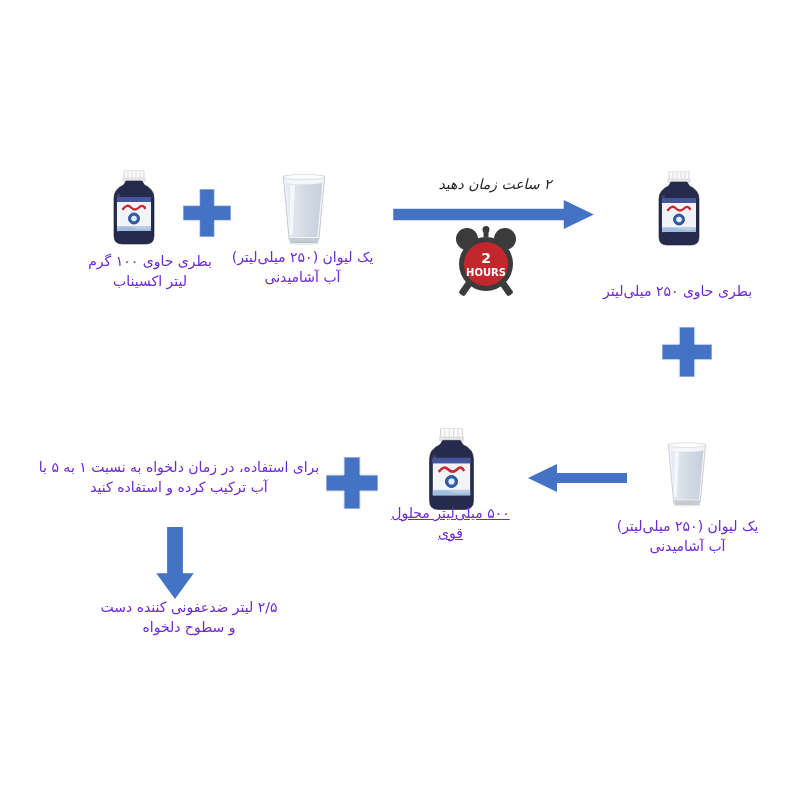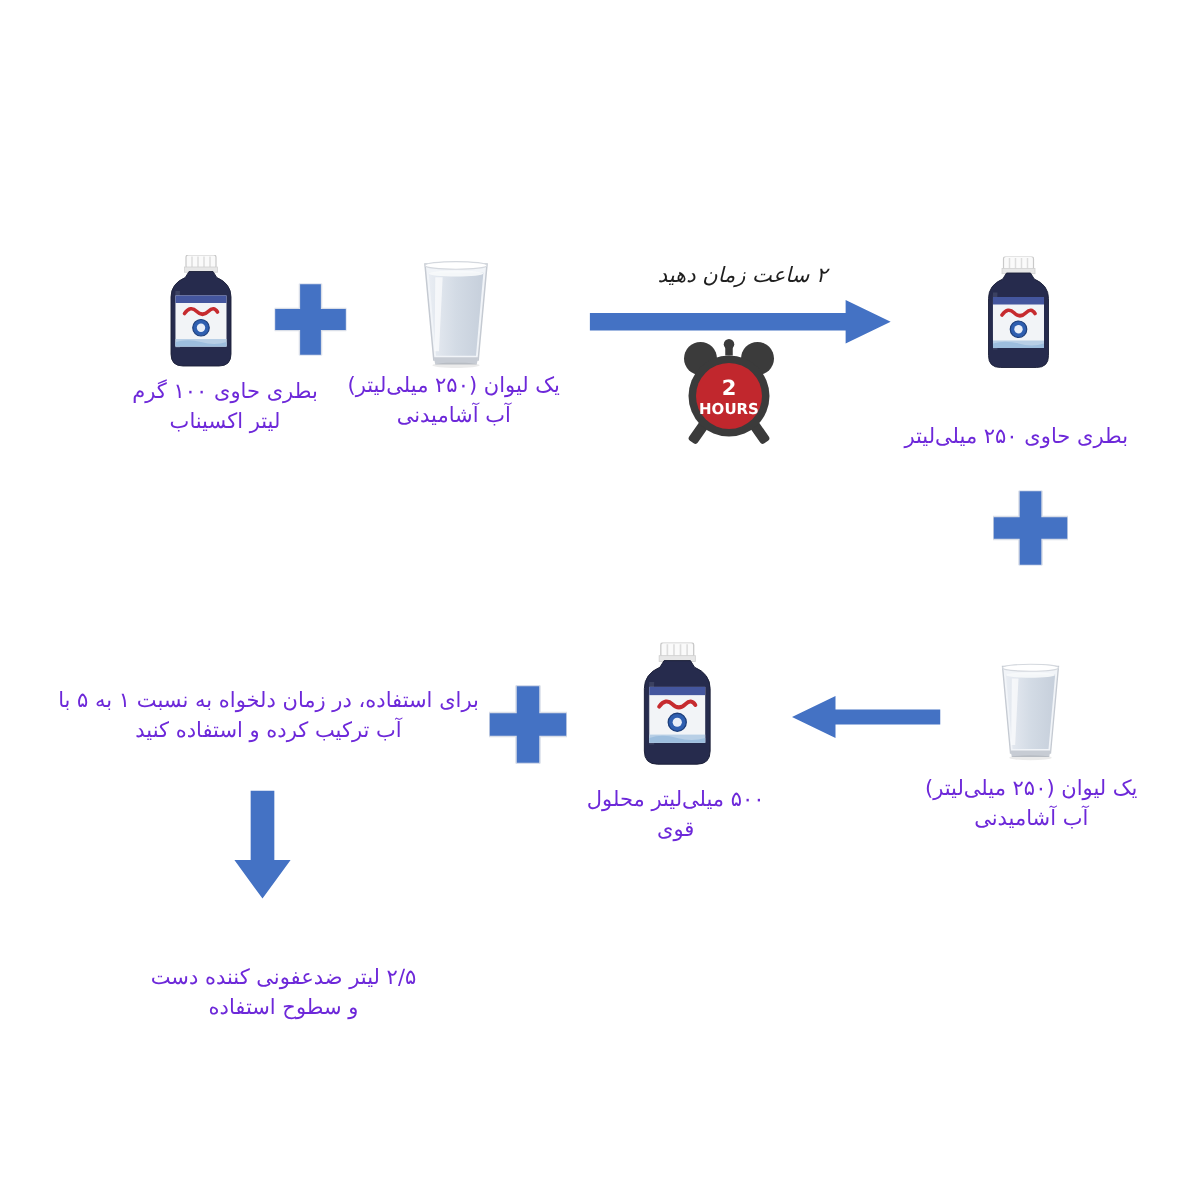--- a/index.html
+++ b/index.html
@@ -138,21 +138,21 @@
     <svg viewBox="0 0 100 30">
       <polygon class="blue" points="100,10 30,10 30,1 1,15 30,29 30,20 100,20"></polygon>
     </svg>
   </div>
 
   <div class="abs icon" style="left:423px;top:428px;width:57px;height:84px;">
     <svg viewBox="0 0 52 76">
         <use href="#sym-bottle"></use>
       </svg>
   </div>
-  <div class="abs caption" style="left:373px;top:523px;width:155px;">
+  <div class="abs caption" style="left:373px;top:503px;width:155px;text-decoration:underline;">
     <div>۵۰۰ میلی‌لیتر محلول</div>
     <div>قوی</div>
   </div>
 
   <div class="abs icon" style="left:326px;top:457px;width:52px;height:52px;">
     <svg viewBox="0 0 52 52">
         <use href="#sym-plus"></use>
       </svg>
   </div>
 
@@ -160,18 +160,18 @@
     <div>برای استفاده، در زمان دلخواه به نسبت ۱ به ۵ با</div>
     <div>آب ترکیب کرده و استفاده کنید</div>
   </div>
 
   <div class="abs icon" style="left:155px;top:527px;width:40px;height:73px;">
     <svg viewBox="0 0 40 74">
       <polygon class="blue" points="12,0 28,0 28,47 39,47 20,73 1,47 12,47"></polygon>
     </svg>
   </div>
 
-  <div class="abs caption" style="left:63px;top:642px;width:252px;">
+  <div class="abs caption" style="left:63px;top:597px;width:252px;">
     <div>۲/۵ لیتر ضدعفونی کننده دست</div>
-    <div>و سطوح استفاده</div>
+    <div>و سطوح دلخواه</div>
   </div>
 
 </div>
 
 </body></html>

